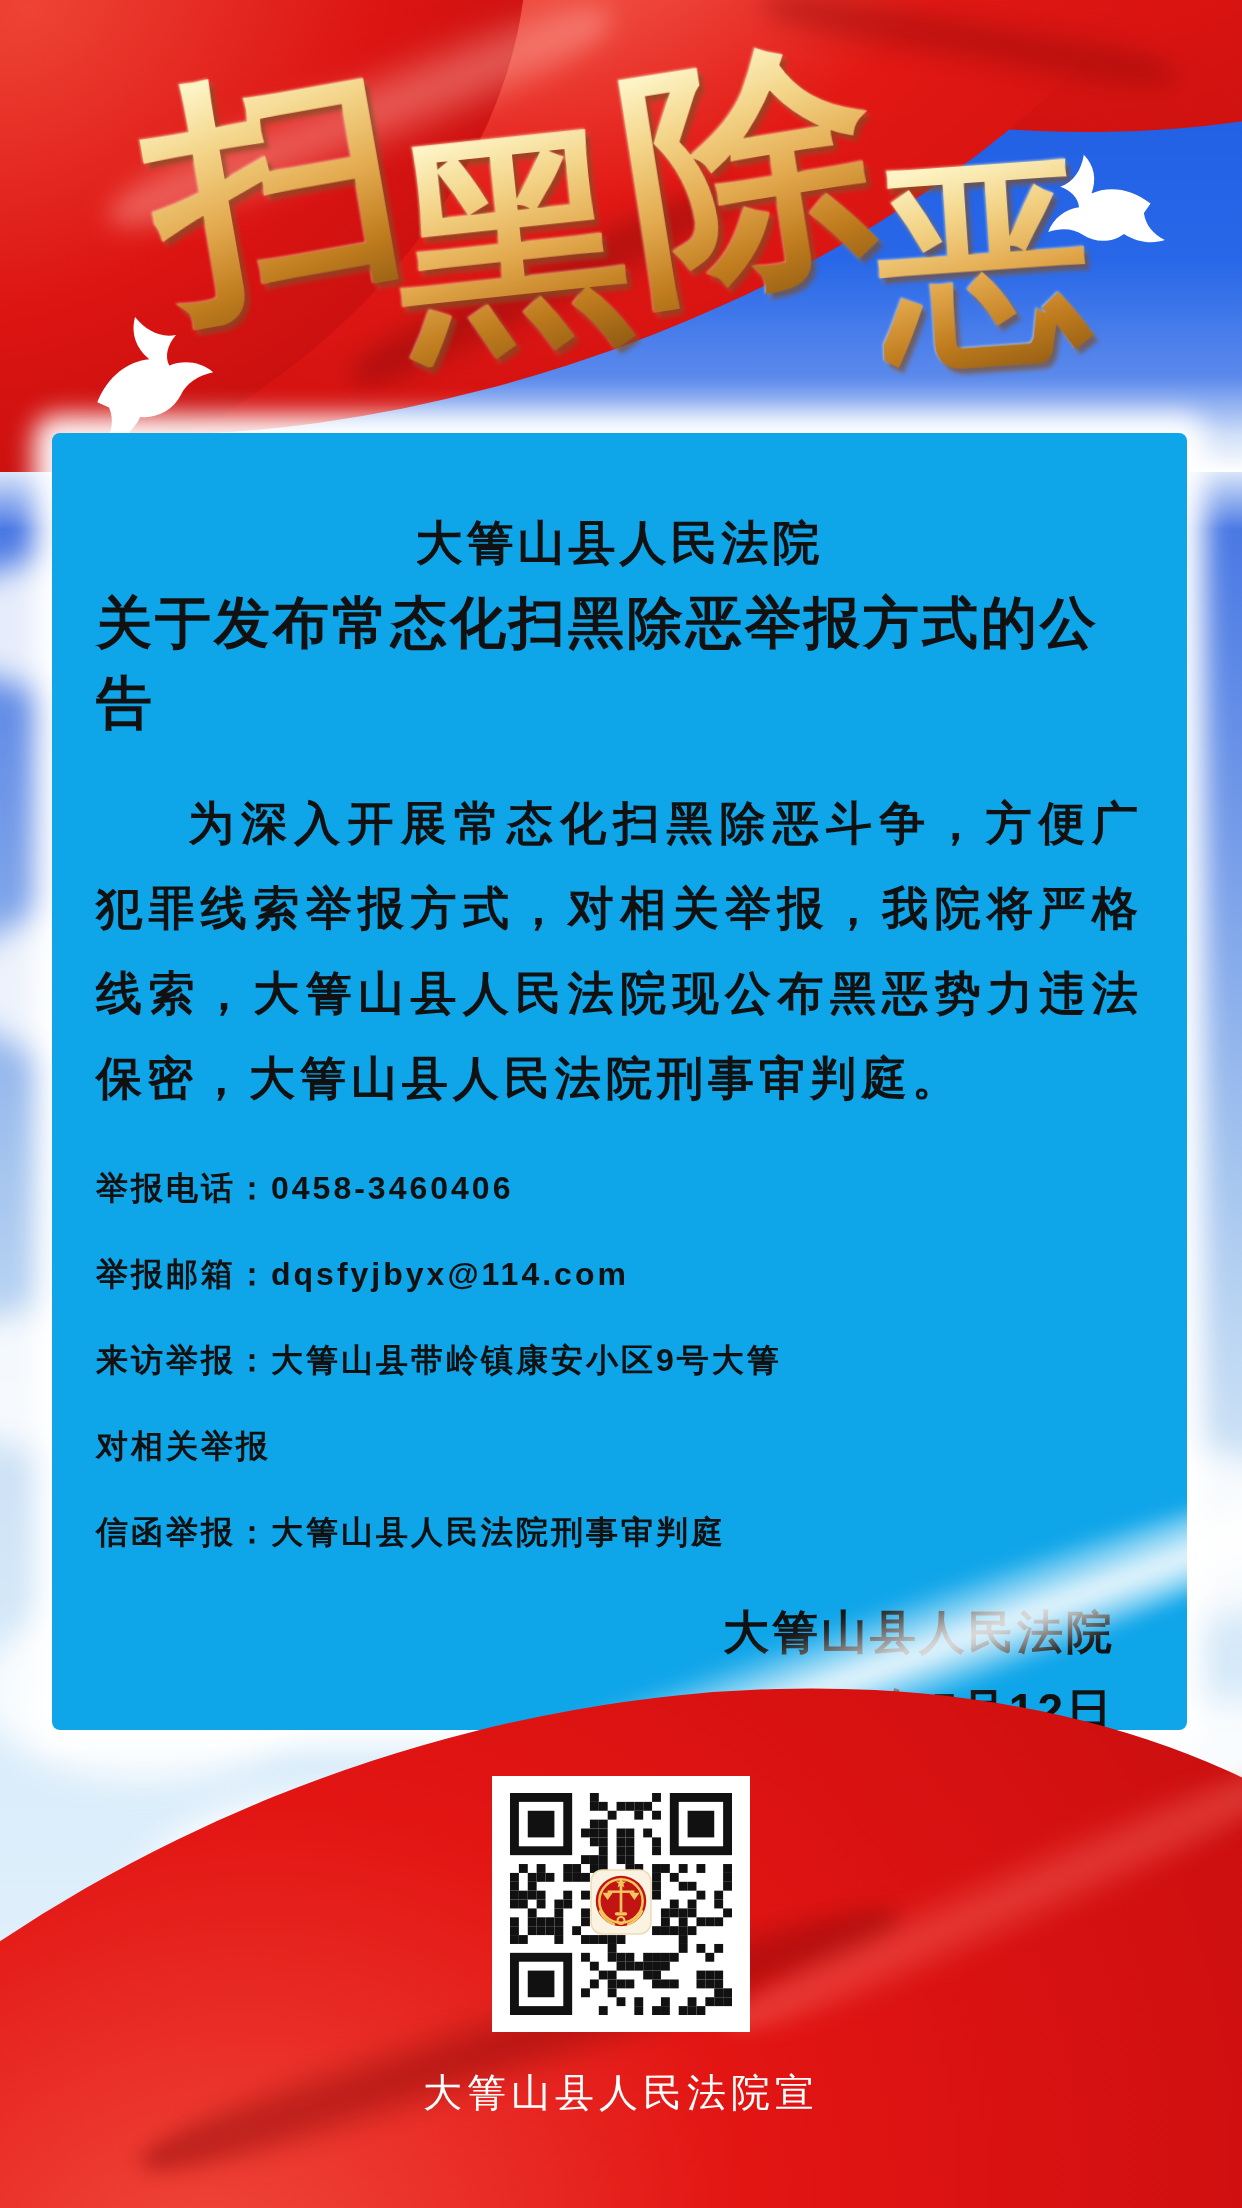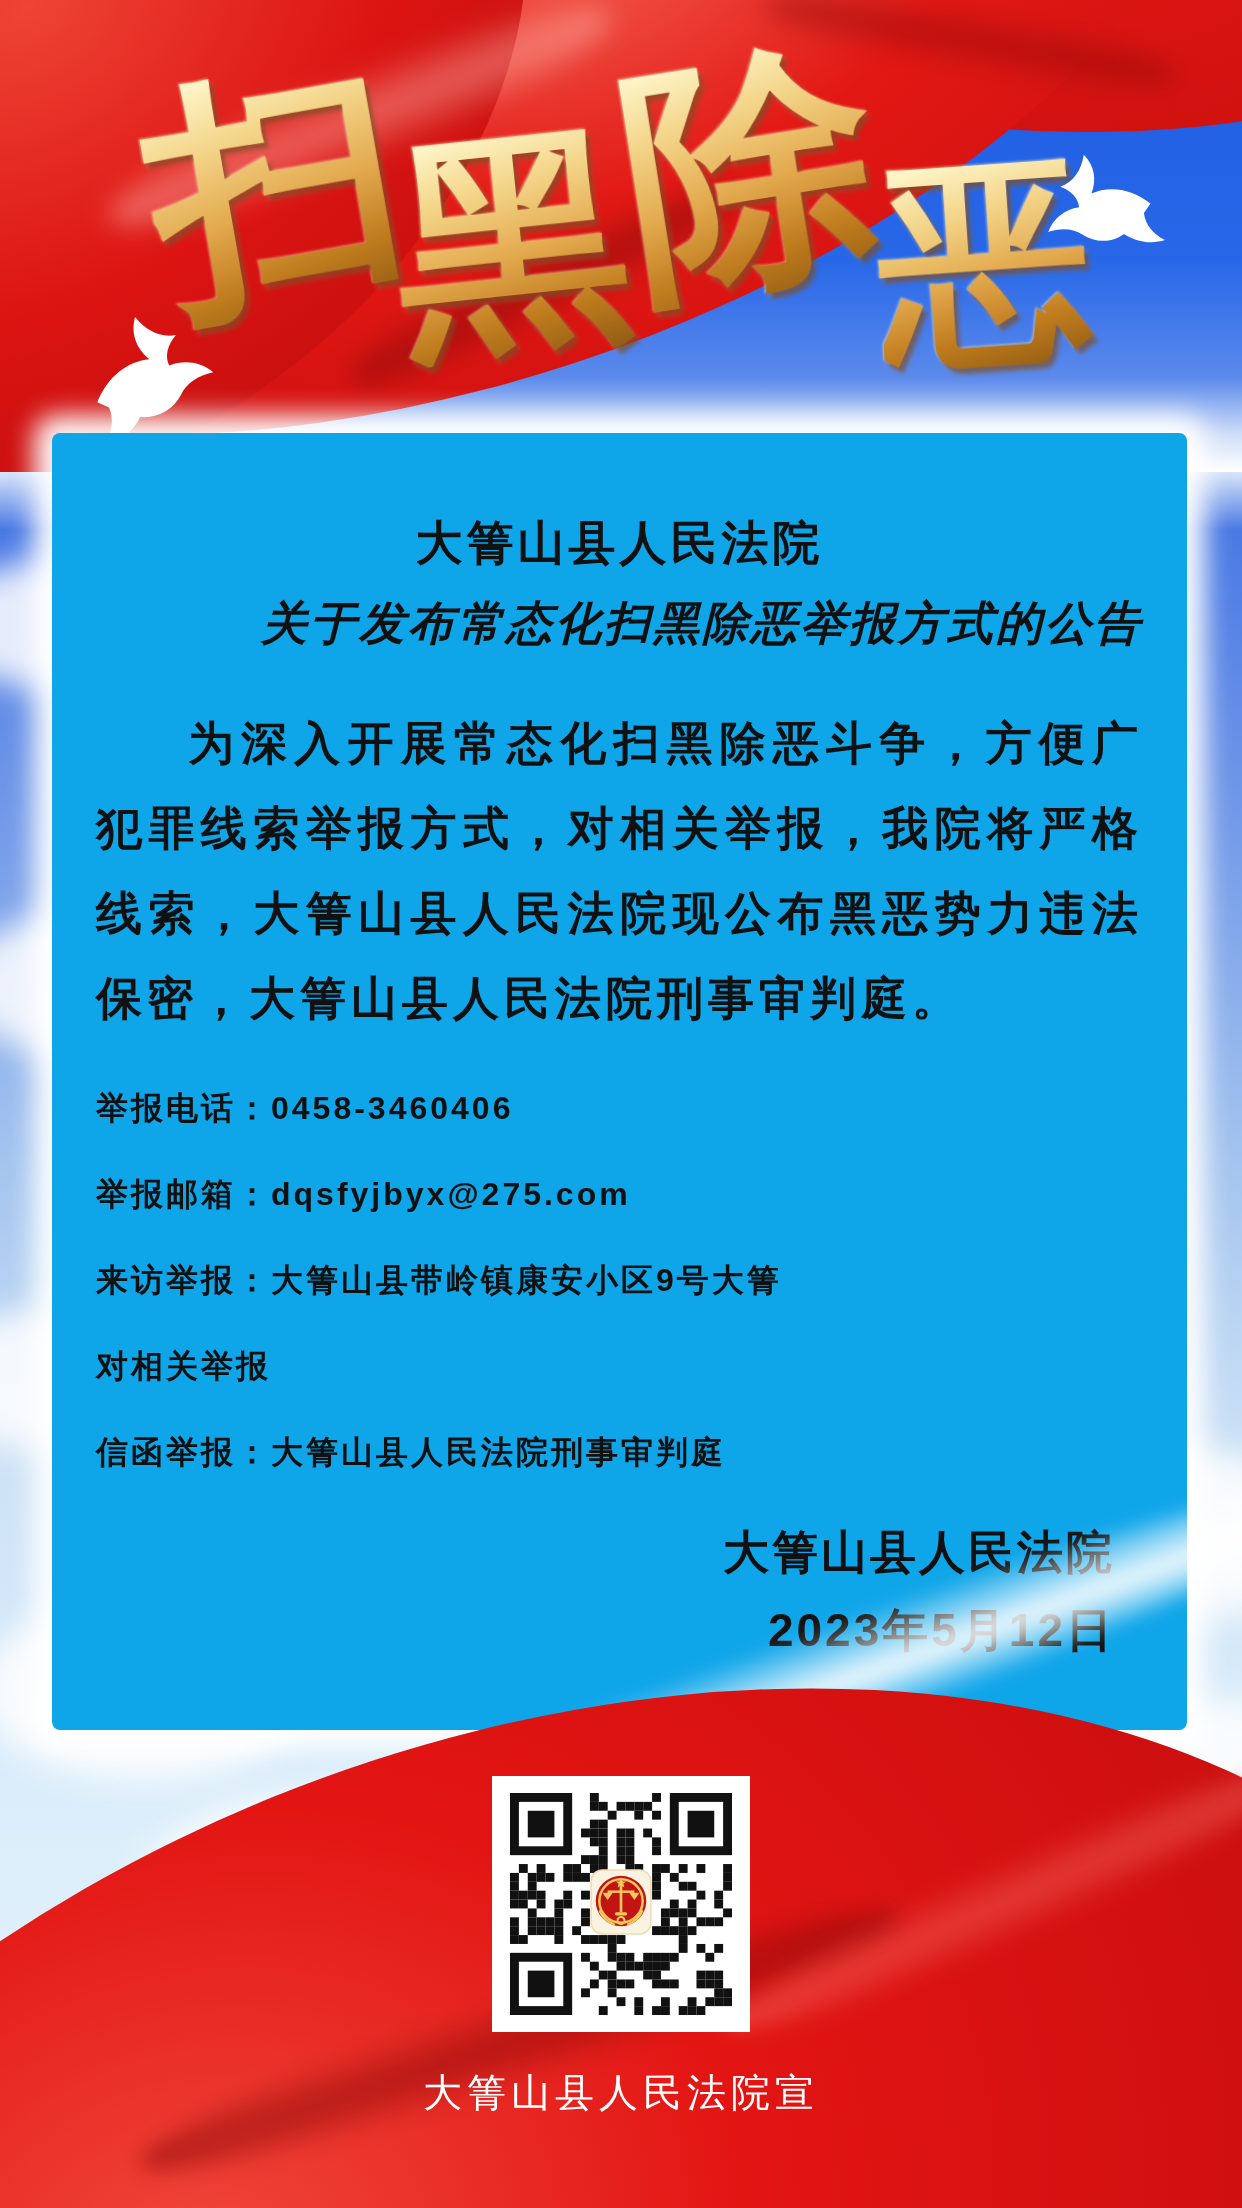--- a/index.html
+++ b/index.html
@@ -45,21 +45,21 @@
   .gch.c3{font-size:212px;transform:rotate(-4deg);margin-top:128px;margin-left:2px;}
 
   .dove{position:absolute;z-index:6;}
   .dove svg{display:block;}
 
   
   .card{left:52px;top:433px;width:1135px;height:1297px;background:#0ea5e9;z-index:3;
     border-radius:8px;box-shadow:0 0 26px 18px rgba(255,255,255,.96);
     box-sizing:border-box;padding:70px 44px 0 44px;color:#111;}
   .t1{font-size:47px;font-weight:700;text-align:center;line-height:80px;letter-spacing:4px;}
-  .t2{font-size:46px;font-weight:700;text-align:right;line-height:80px;letter-spacing:3px;font-style:italic;}
+  .t2{font-size:56px;font-weight:700;text-align:left;line-height:80px;letter-spacing:3px;}
   .body-block{margin-top:38px;}
   .bline{font-size:46px;font-weight:700;line-height:85px;letter-spacing:5px;white-space:nowrap;}
   .bline.first{text-indent:92px;}
   .jl{text-align:justify;text-align-last:justify;white-space:normal;}
   .contact-block{margin-top:24px;}
   .cline{font-size:32px;font-weight:700;line-height:86px;letter-spacing:3px;white-space:nowrap;}
   .sig-block{margin-top:18px;text-align:right;padding-right:28px;}
   .sline{font-size:46px;font-weight:700;line-height:78px;letter-spacing:3px;}
 
   
@@ -134,21 +134,21 @@
 
   <div class="body-block">
     <div class="bline first jl">为深入开展常态化扫黑除恶斗争，方便广</div>
     <div class="bline jl">犯罪线索举报方式，对相关举报，我院将严格</div>
     <div class="bline jl">线索，大箐山县人民法院现公布黑恶势力违法</div>
     <div class="bline">保密，大箐山县人民法院刑事审判庭。</div>
   </div>
 
   <div class="contact-block">
     <div class="cline">举报电话：0458-3460406</div>
-    <div class="cline">举报邮箱：dqsfyjbyx@275.com</div>
+    <div class="cline">举报邮箱：dqsfyjbyx@114.com</div>
     <div class="cline">来访举报：大箐山县带岭镇康安小区9号大箐</div>
     <div class="cline">对相关举报</div>
     <div class="cline">信函举报：大箐山县人民法院刑事审判庭</div>
   </div>
 
   <div class="sig-block">
     <div class="sline">大箐山县人民法院</div>
     <div class="sline">2023年5月12日</div>
   </div>
 </div>

